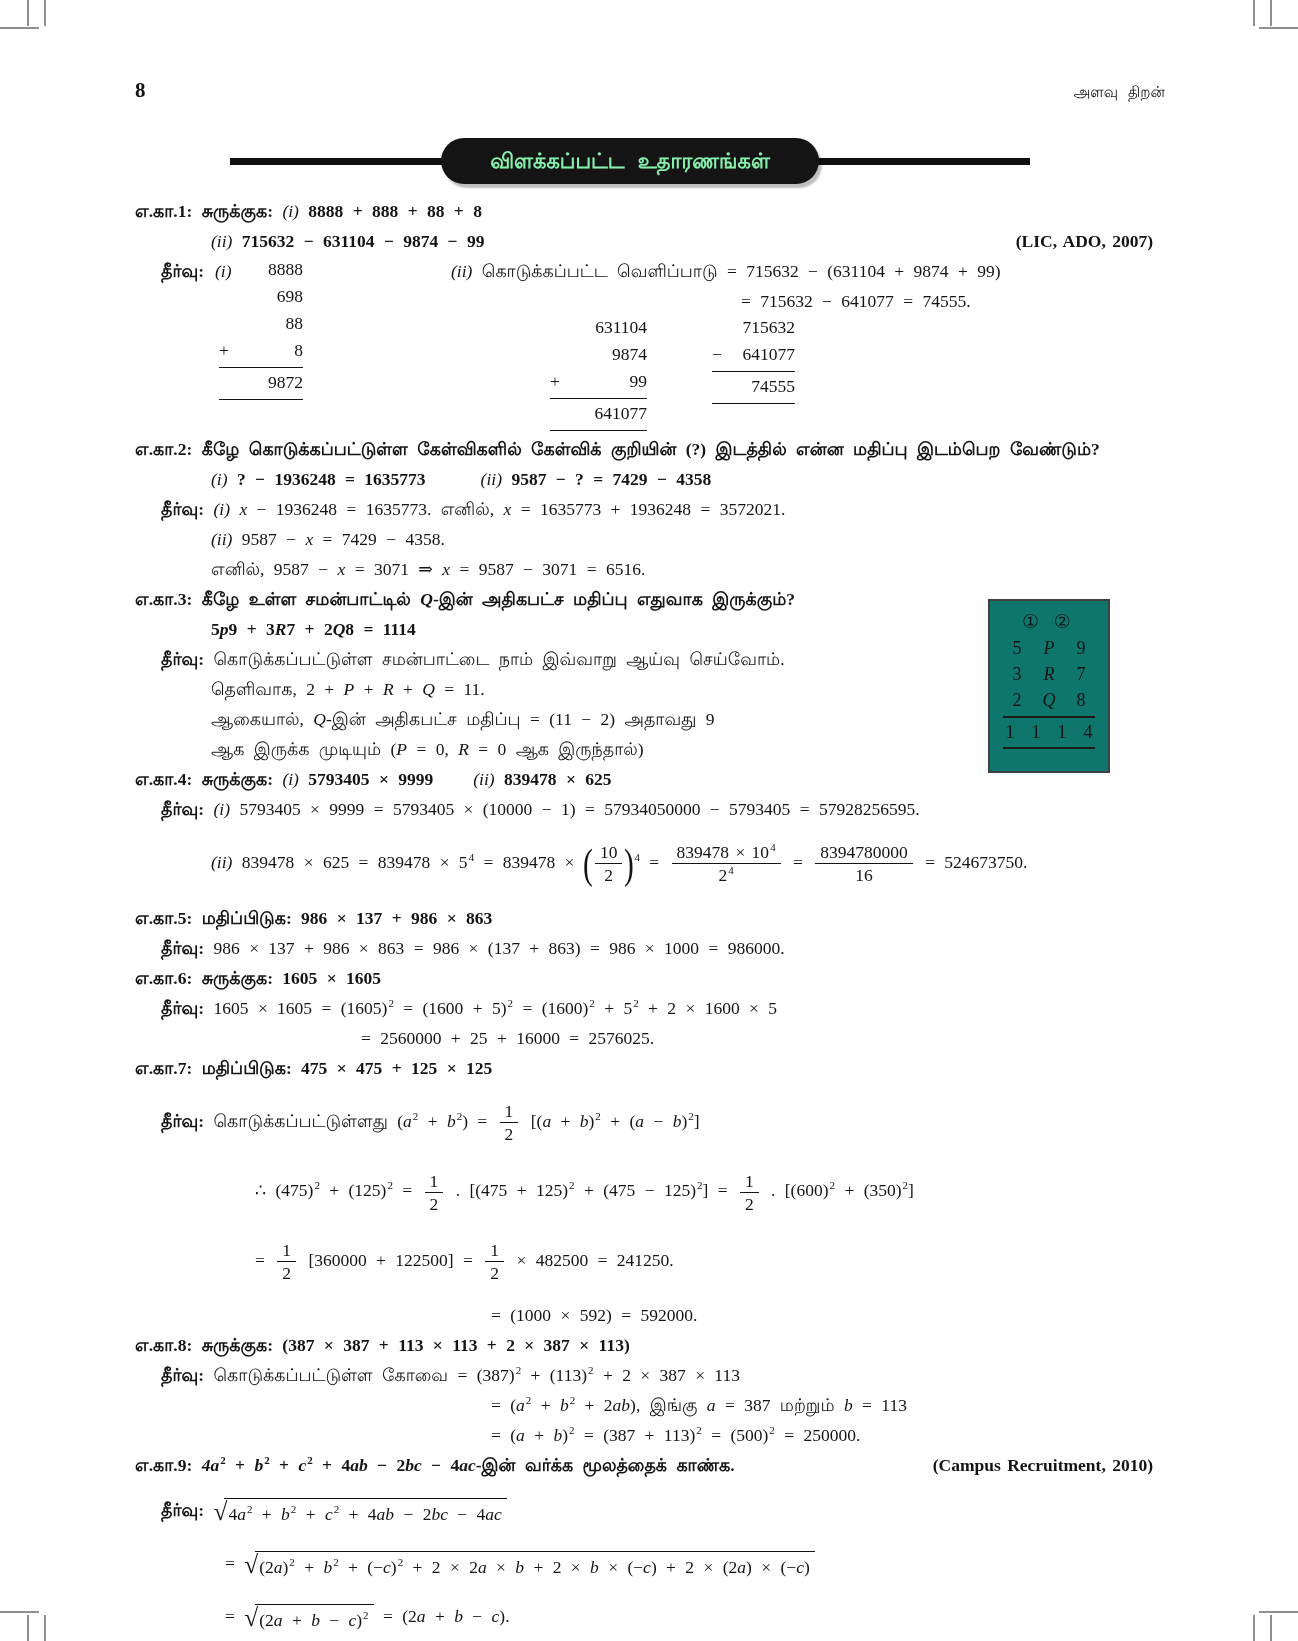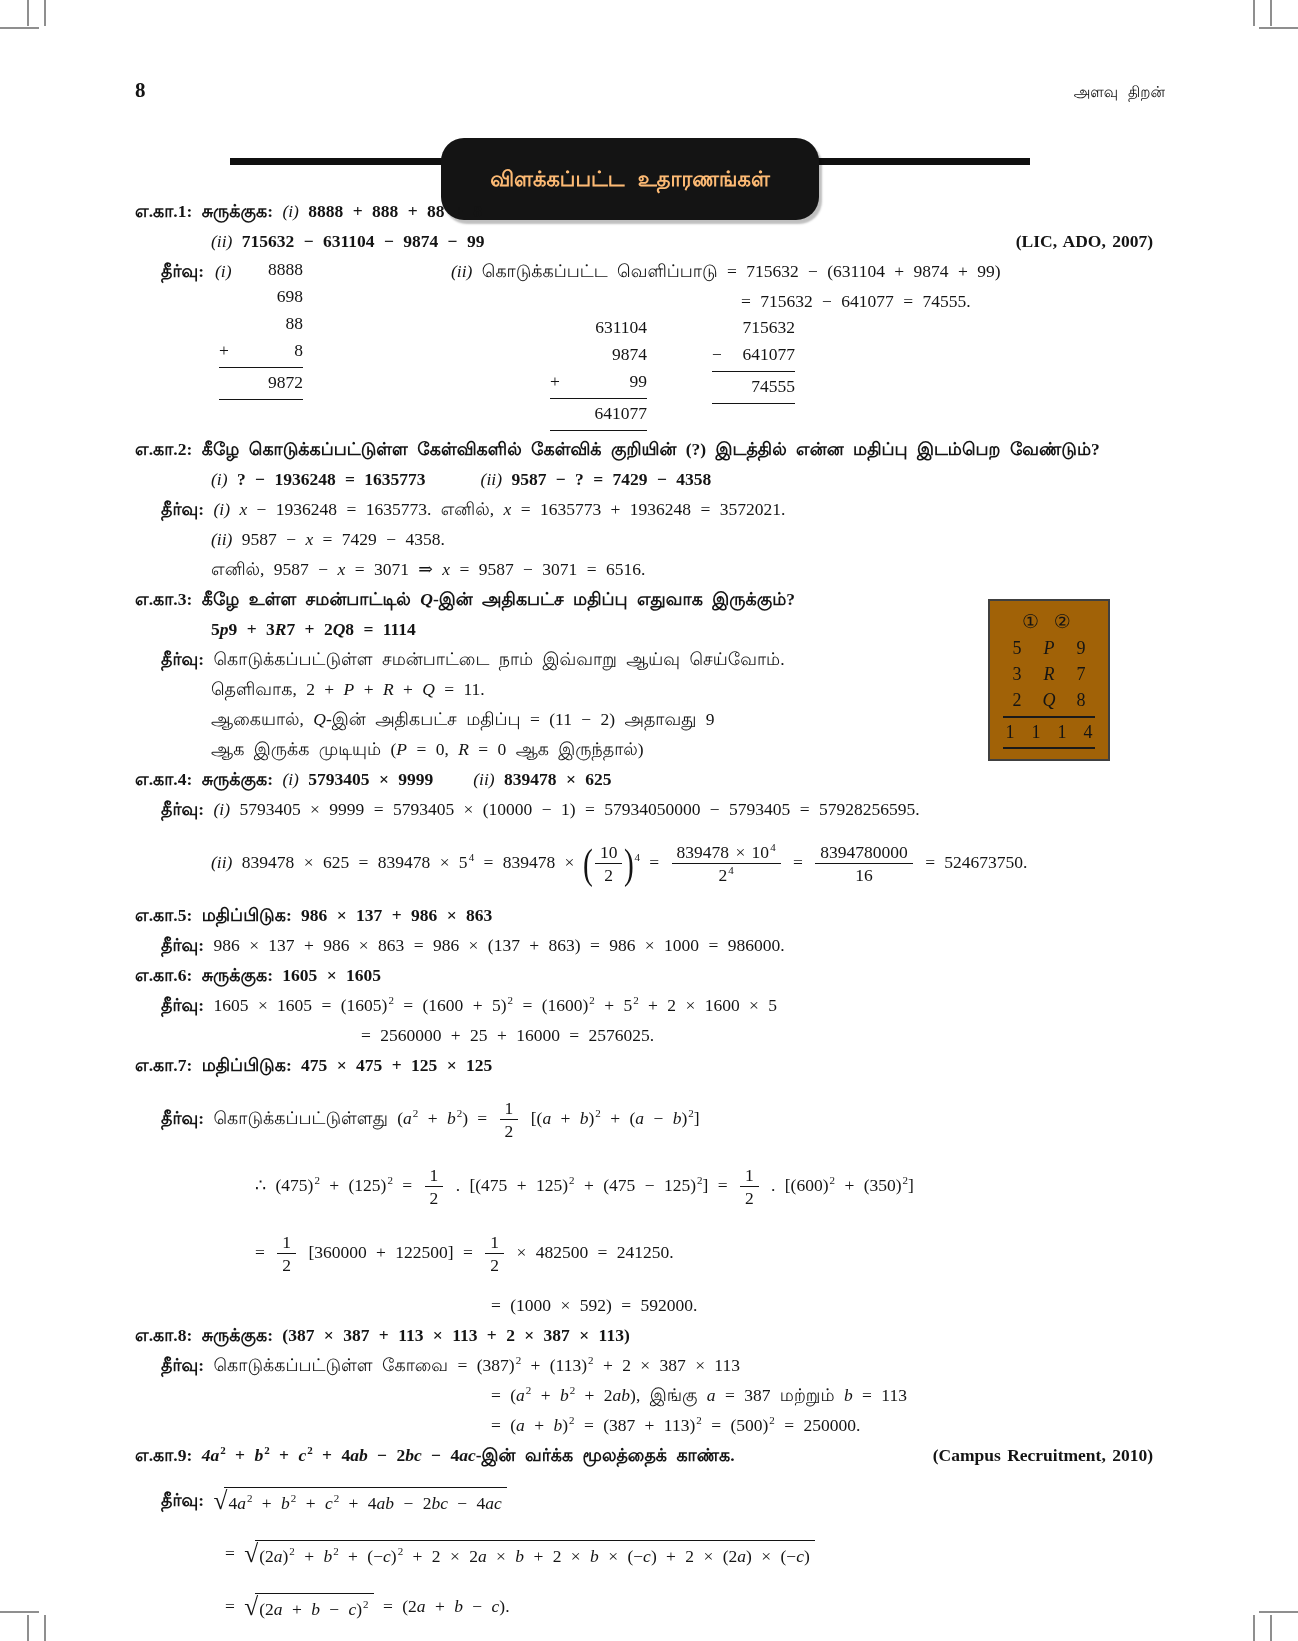--- a/index.html
+++ b/index.html
@@ -8,39 +8,39 @@
   
   .mark{position:absolute;background:#8f8f8f;}
   
   .pghead{position:absolute;top:78px;left:135px;right:133px;display:flex;justify-content:space-between;align-items:baseline;}
   .pgnum{font-weight:bold;font-size:21px;}
   .pgedition{font-size:15px;word-spacing:6px;}
   
   .titlebar{position:absolute;top:138px;left:230px;width:800px;height:48px;}
   .titlebar .rule{position:absolute;top:20px;left:0;width:100%;height:7px;background:#101010;}
   .badge{position:absolute;left:50%;top:0;transform:translateX(-50%);min-width:330px;height:46px;
-         background:#141414;border-radius:23px;color:#fdba74;font-weight:bold;font-size:21px;
-         line-height:46px;text-align:center;padding:18px 24px;box-shadow:3px 4px 2px rgba(0,0,0,.25);word-spacing:8px;}
+         background:#141414;border-radius:23px;color:#86efac;font-weight:bold;font-size:21px;
+         line-height:46px;text-align:center;padding:0 24px;box-shadow:3px 4px 2px rgba(0,0,0,.25);word-spacing:8px;}
   
   .content{position:absolute;top:196px;left:135px;width:1030px;font-size:17.5px;}
   .line{position:relative;min-height:30px;line-height:30px;white-space:nowrap;word-spacing:5px;}
   .l-q{padding-left:0;}
   .l-q2{padding-left:76px;}
   .l-sol{padding-left:26px;}
   .l-c1{padding-left:76px;}
   .l-c09{padding-left:90px;}
   .l-c12{padding-left:120px;}
   .l-c2{padding-left:226px;}
   .l-deep{padding-left:356px;}
   .l-tall{margin:9px 0;min-height:58px;line-height:58px;}
   .l-tall2{margin:7px 0;min-height:46px;line-height:46px;}
   .bd{font-weight:bold;margin-top:46px;}
   .it{font-style:italic;}
   .sup{font-size:11px;vertical-align:7px;line-height:0;margin-left:1px;}
-  .frac{display:inline-block;vertical-align:middle;text-align:center;line-height:1.15;word-spacing:2px;margin:0 3px;}
+  .frac{display:inline-block;vertical-align:middle;text-align:center;line-height:1.15;word-spacing:2px;margin:8px 3px;}
   .frac .num{display:block;padding:0 5px 1px;}
   .frac .den{display:block;border-top:1.7px solid #141414;padding:1px 5px 0;}
   .bigp{display:inline-block;font-size:42px;line-height:0;vertical-align:middle;transform:scaleX(.7);margin:0 -3px;font-weight:400;}
   .sqrt{display:inline-flex;align-items:flex-start;vertical-align:middle;line-height:1.5;}
   .sqrt .rad{font-size:1.45em;line-height:1.05;margin-right:-3px;font-weight:400;}
   .sqrt .vinc{border-top:1.7px solid #141414;padding:2px 5px 0 4px;}
   .hsp{display:inline-block;}
   .rightnote{position:absolute;right:12px;top:0;font-weight:bold;word-spacing:2px;}
   
   .e1{position:relative;height:176px;margin-bottom:2px;white-space:nowrap;}
@@ -49,22 +49,22 @@
   .add{position:absolute;text-align:right;line-height:27px;}
   .add .arow{position:relative;height:27px;}
   .add .aop{position:absolute;left:0;top:0;}
   .add .ares{border-top:1.8px solid #141414;border-bottom:1.8px solid #141414;margin-top:3px;padding:1px 0 3px;height:27px;}
   .addi{left:84px;top:0;width:84px;}
   .adda{left:415px;top:58px;width:97px;}
   .addb{left:577px;top:58px;width:83px;}
   .e1ii{position:absolute;left:316px;top:0;line-height:30px;word-spacing:5px;}
   .e1ii .l2{padding-left:290px;}
   
-  .sidebox{position:absolute;left:988px;top:599px;width:118px;background:#a16207;border:2px solid #404040;
-           padding:8px 0 10px;text-align:center;font-size:18px;}
+  .sidebox{position:absolute;left:988px;top:599px;width:118px;background:#0f766e;border:2px solid #404040;
+           padding:8px 0 22px;text-align:center;font-size:18px;}
   .sb-head{letter-spacing:5px;line-height:26px;font-size:19px;}
   .sb-row{display:flex;justify-content:center;gap:16px;line-height:26px;}
   .sb-row span{width:16px;text-align:center;display:inline-block;}
   .sb-row span:nth-child(2){font-style:italic;font-weight:500;}
   .sb-total{display:flex;justify-content:center;gap:12px;line-height:26px;margin-top:3px;border-top:2px solid #1a1a1a;width:92px;margin-left:auto;margin-right:auto;padding-top:1px;}
   .sb-total span{width:14px;display:inline-block;}
   .sb-bline{width:92px;height:2px;background:#1a1a1a;margin:2px auto 0;}
 </style>
 </head>
 <body>

